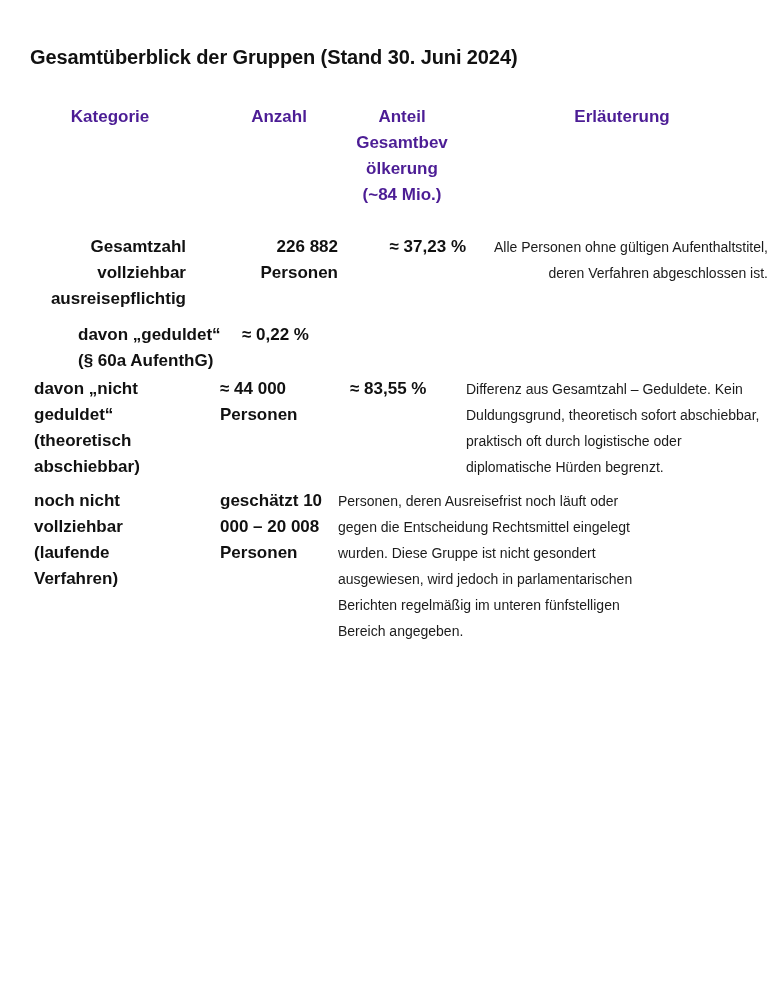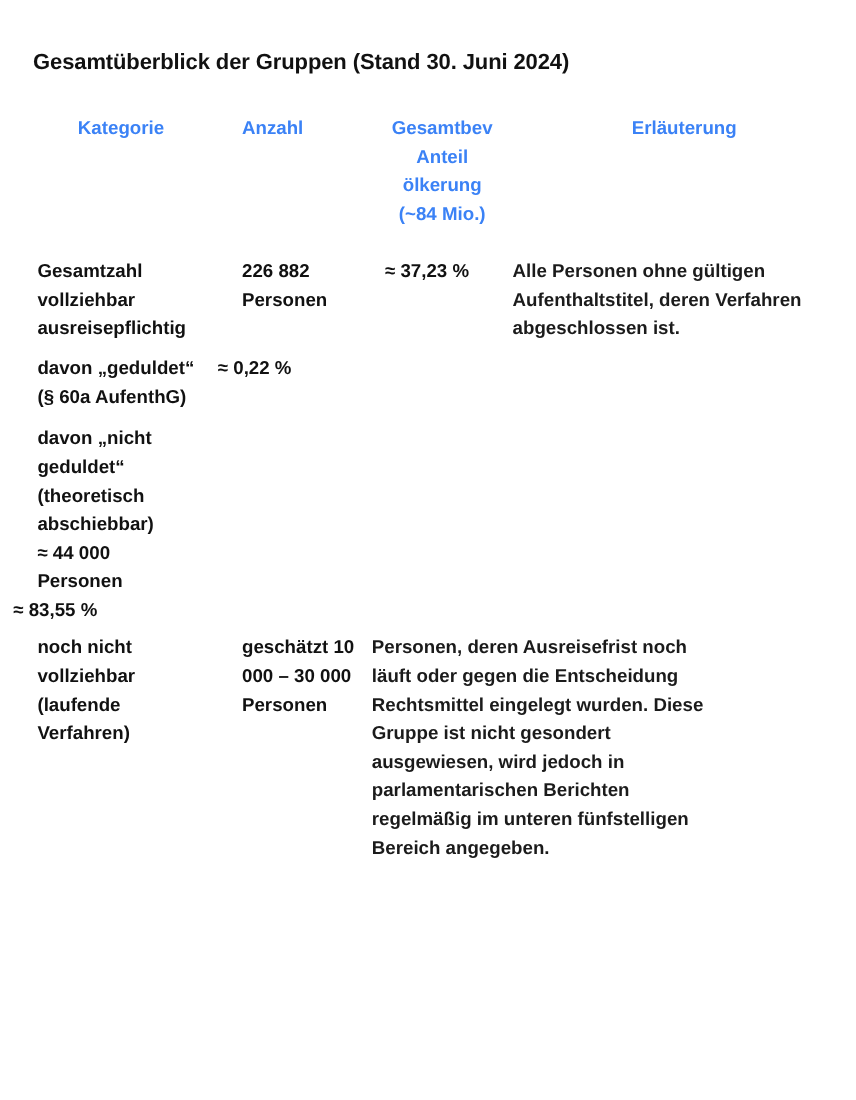--- a/index.html
+++ b/index.html
@@ -55,24 +55,24 @@
   .col-desc  { width: 312px; padding-left: 0;     box-sizing: border-box; }
 
   
   .head-row {
     margin-bottom: 0;
   }
   .head-cell {
     font-size: 17px;
     line-height: 26px;
     font-weight: bold;
-    color: #3b82f6;
+    color: #4c1d95;
   }
   .head-cat   { text-align: center; padding-left: 0; width: 220px; }
-  .head-num   { text-align: left; padding-left: 0; width: 118px; }
+  .head-num   { text-align: center; padding-left: 0; width: 118px; }
   .head-share { text-align: center; padding-left: 0; width: 128px; }
   .head-desc  { text-align: center; padding-left: 0; width: 312px; }
 
   .head-share .multi {
     display: block;
   }
 
   
   .body-row {
     margin-top: 0;
@@ -80,48 +80,48 @@
   .cell {
     font-size: 17px;
     line-height: 26px;
     color: #111111;
   }
   .cell.bold { font-weight: bold; }
 
   .cell.share { font-weight: bold; white-space: nowrap; padding-left: 12px; }
 
   .desc-text {
-    font-size: 17px;
+    font-size: 14px;
     line-height: 26px;
-    font-weight: bold;
+    font-weight: normal;
     color: #1b1b1b;
-    padding-right: 0;
+    padding-right: 10px;
   }
 
   
-  .r1 { margin-top: 26px; }
-  .r2 { margin-top: 10px; }
-  .r3 { margin-top: 12px; flex-direction: column; }
+  .r1 { margin-top: 26px; text-align: right; }
+  .r2 { margin-top: 10px; margin-left: 44px; }
+  .r3 { margin-top: 2px; }
   .r4 { margin-top: 8px; }
 </style>
 </head>
 <body>
 
 <div class="page">
 
   <div class="doc-title">Gesamtüberblick der Gruppen (Stand 30. Juni 2024)</div>
 
   <div class="table">
 
     <div class="row head-row">
       <div class="head-cell head-cat">Kategorie</div>
       <div class="head-cell head-num">Anzahl</div>
       <div class="head-cell head-share">
+        <span class="multi">Anteil</span>
         <span class="multi">Gesamtbev</span>
-        <span class="multi">Anteil</span>
         <span class="multi">ölkerung</span>
         <span class="multi">(~84 Mio.)</span>
       </div>
       <div class="head-cell head-desc">Erläuterung</div>
     </div>
 
     <div class="row body-row r1">
       <div class="cell bold col-cat">Gesamtzahl vollziehbar ausreisepflichtig</div>
       <div class="cell bold col-num">226 882 Personen</div>
       <div class="cell share col-share">≈ 37,23 %</div>
@@ -130,22 +130,23 @@
 
     <div class="row body-row r2">
       <div class="cell bold col-cat">davon „geduldet“ (§ 60a AufenthG)</div>
       <div class="cell share col-share">≈ 0,22 %</div>
     </div>
 
     <div class="row body-row r3">
       <div class="cell bold col-cat">davon „nicht geduldet“ (theoretisch abschiebbar)</div>
       <div class="cell bold col-num">≈ 44 000 Personen</div>
       <div class="cell share col-share">≈ 83,55 %</div>
+      <div class="desc-text col-desc">Differenz aus Gesamtzahl – Geduldete. Kein Duldungsgrund, theoretisch sofort abschiebbar, praktisch oft durch logistische oder diplomatische Hürden begrenzt.</div>
     </div>
 
     <div class="row body-row r4">
       <div class="cell bold col-cat">noch nicht vollziehbar (laufende Verfahren)</div>
-      <div class="cell bold col-num">geschätzt 10 000 – 30 000 Personen</div>
+      <div class="cell bold col-num">geschätzt 10 000 – 20 008 Personen</div>
       <div class="desc-text col-desc">Personen, deren Ausreisefrist noch läuft oder gegen die Entscheidung Rechtsmittel eingelegt wurden. Diese Gruppe ist nicht gesondert ausgewiesen, wird jedoch in parlamentarischen Berichten regelmäßig im unteren fünfstelligen Bereich angegeben.</div>
     </div>
 
   </div>
 </div>
 
 </body></html>

